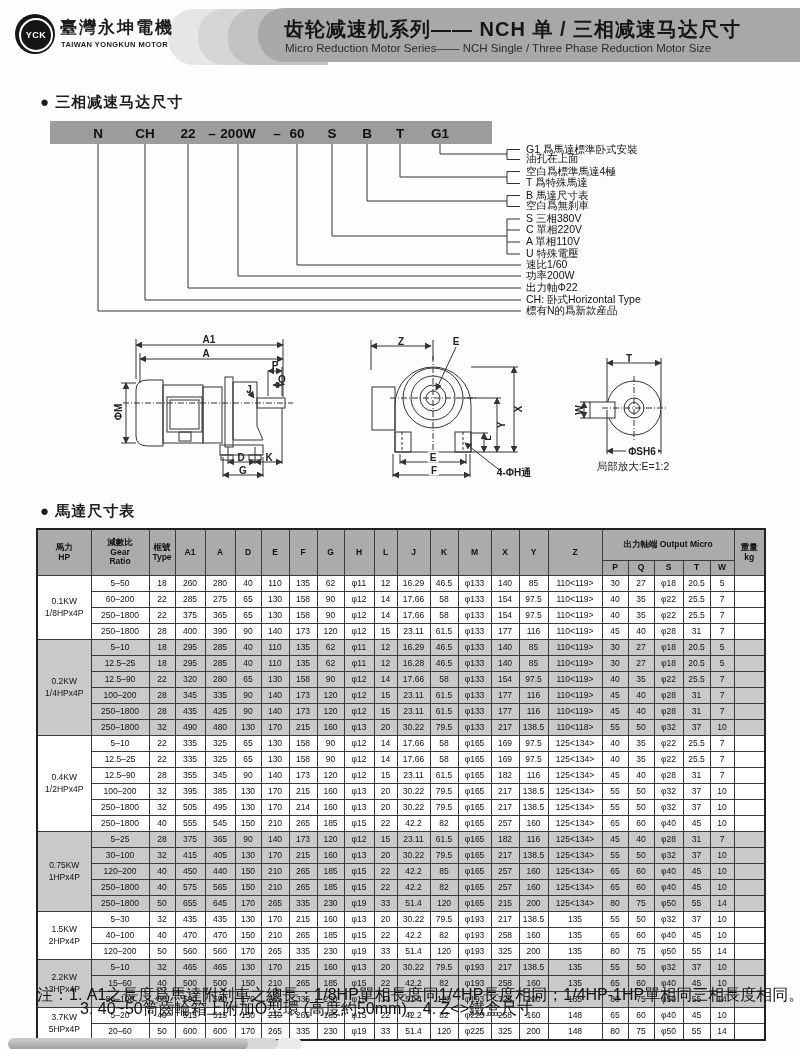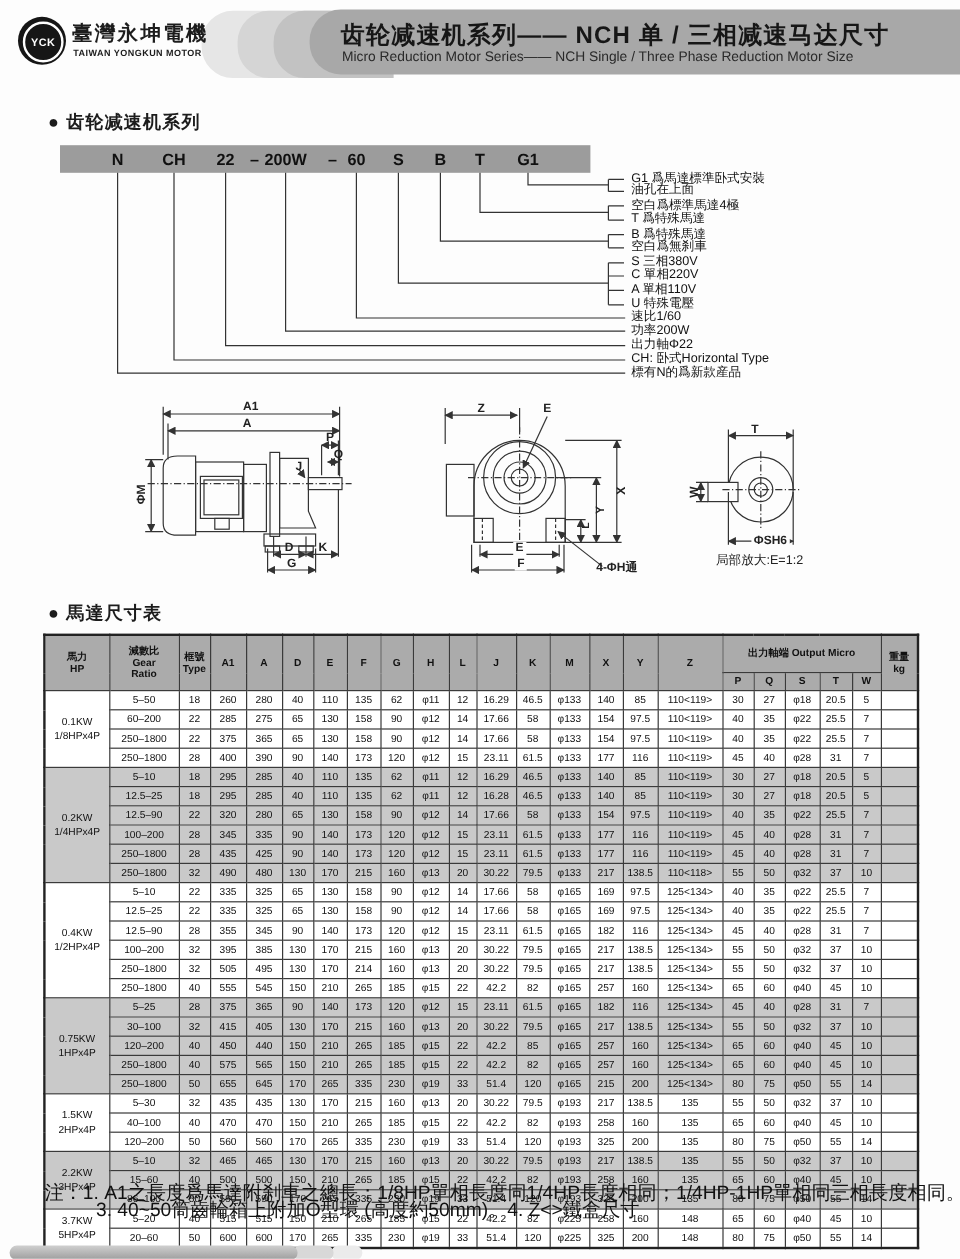--- a/index.html
+++ b/index.html
@@ -63,21 +63,21 @@
 <div class="title-en">Micro Reduction Motor Series—— NCH Single / Three Phase Reduction Motor Size</div>
 
 <div class="logo-circle">
   <div class="logo-ring">
     <span class="logo-mono">YCK</span>
   </div>
 </div>
 <div class="logo-cn">臺灣永坤電機</div>
 <div class="logo-en">TAIWAN YONGKUN MOTOR</div>
 
-<div class="sec-title" style="left:40px;top:93px;">● 齿轮减速机系列</div>
+<div class="sec-title" style="left:40px;top:93px;">● 三相减速马达尺寸</div>
 
 <div class="code-bar">
   <span class="tok" style="left:48px">N</span>
   <span class="tok" style="left:95px">CH</span>
   <span class="tok" style="left:138px">22</span>
   <span class="tok" style="left:162px">–</span>
   <span class="tok" style="left:188px">200W</span>
   <span class="tok" style="left:227px">–</span>
   <span class="tok" style="left:247px">60</span>
   <span class="tok" style="left:282px">S</span>
@@ -97,21 +97,21 @@
     <path d="M400 144 V177 H507 M507 171.5 V183.5 M507 171.5 H520 M507 183.5 H520"></path>
     <path d="M367 144 V201 H507 M507 195.5 V206.5 M507 195.5 H520 M507 206.5 H520"></path>
     <path d="M332 144 V236 H507 M507 219 V254 M507 219 H520 M507 230 H520 M507 242 H520 M507 254 H520"></path>
   </g>
 </svg>
 
 <div class="callout-label" style="top:144px">G1 爲馬達標準卧式安裝</div>
 <div class="callout-label" style="top:153px">油孔在上面</div>
 <div class="callout-label" style="top:166px">空白爲標準馬達4極</div>
 <div class="callout-label" style="top:177px">T 爲特殊馬達</div>
-<div class="callout-label" style="top:190px">B 爲特殊馬達</div>
+<div class="callout-label" style="top:190px">B 馬達尺寸表</div>
 <div class="callout-label" style="top:200px">空白爲無刹車</div>
 <div class="callout-label" style="top:213px">S 三相380V</div>
 <div class="callout-label" style="top:224px">C 單相220V</div>
 <div class="callout-label" style="top:236px">A 單相110V</div>
 <div class="callout-label" style="top:248px">U 特殊電壓</div>
 <div class="callout-label" style="top:259px">速比1/60</div>
 <div class="callout-label" style="top:270px">功率200W</div>
 <div class="callout-label" style="top:282px">出力軸Φ22</div>
 <div class="callout-label" style="top:294px">CH: 卧式Horizontal Type</div>
 <div class="callout-label" style="top:305px">標有N的爲新款産品</div>

